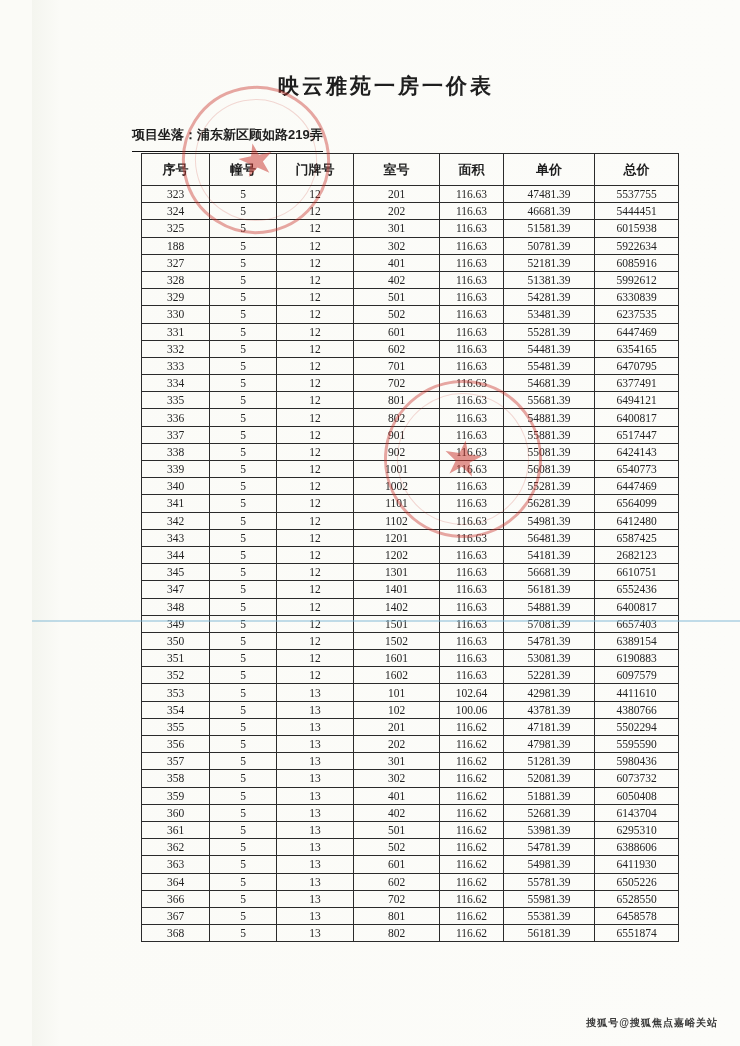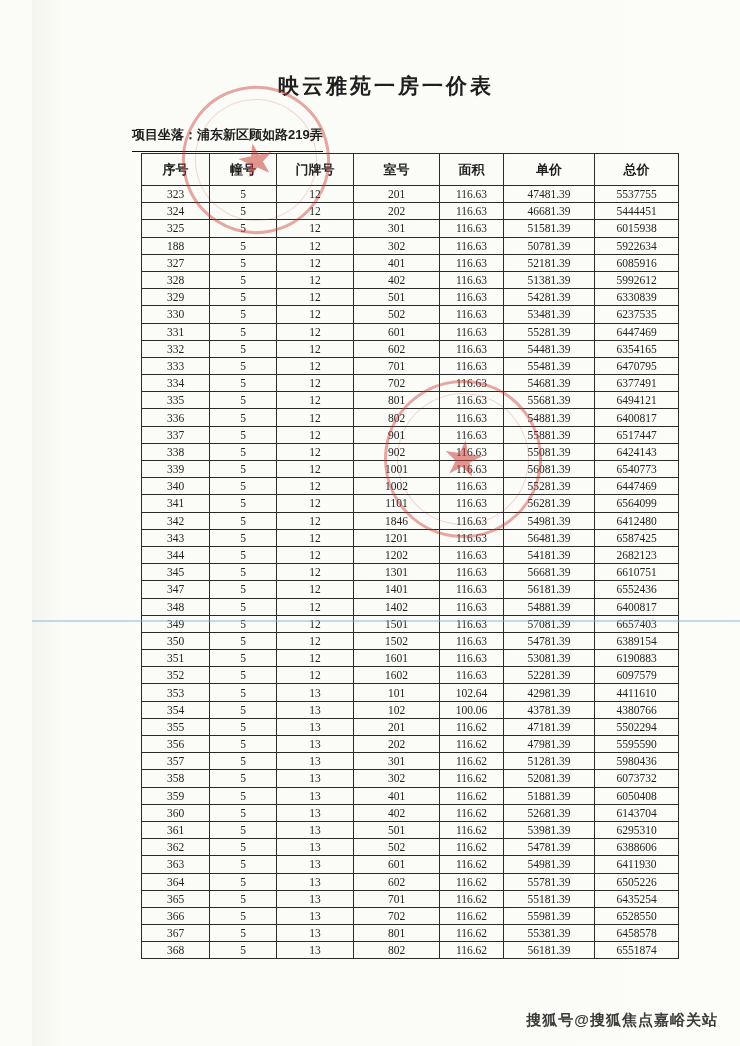--- a/index.html
+++ b/index.html
@@ -54,21 +54,21 @@
     border:1px solid rgba(199,48,40,.18);
   }
 
   .scan-line{
     position:absolute;left:0;top:620px;width:740px;height:2px;
     background:rgba(120,180,210,.45);
   }
 
   .footer-mark{
     position:absolute;right:22px;bottom:16px;
-    font-size:15px;font-weight:bold;color:#3b3b3b;letter-spacing:1px;
+    font-size:10px;font-weight:bold;color:#3b3b3b;letter-spacing:1px;
   }
 </style>
 </head>
 <body>
 
 <div class="page">
 
   <div class="doc-title">映云雅苑一房一价表</div>
 
   <div class="location-line">项目坐落：浦东新区顾如路219弄</div>
@@ -263,21 +263,21 @@
           <td>12</td>
           <td>1101</td>
           <td>116.63</td>
           <td>56281.39</td>
           <td>6564099</td>
         </tr>
         <tr>
           <td>342</td>
           <td>5</td>
           <td>12</td>
-          <td>1846</td>
+          <td>1102</td>
           <td>116.63</td>
           <td>54981.39</td>
           <td>6412480</td>
         </tr>
         <tr>
           <td>343</td>
           <td>5</td>
           <td>12</td>
           <td>1201</td>
           <td>116.63</td>
@@ -458,29 +458,20 @@
         <tr>
           <td>364</td>
           <td>5</td>
           <td>13</td>
           <td>602</td>
           <td>116.62</td>
           <td>55781.39</td>
           <td>6505226</td>
         </tr>
         <tr>
-          <td>365</td>
-          <td>5</td>
-          <td>13</td>
-          <td>701</td>
-          <td>116.62</td>
-          <td>55181.39</td>
-          <td>6435254</td>
-        </tr>
-        <tr>
           <td>366</td>
           <td>5</td>
           <td>13</td>
           <td>702</td>
           <td>116.62</td>
           <td>55981.39</td>
           <td>6528550</td>
         </tr>
         <tr>
           <td>367</td>

